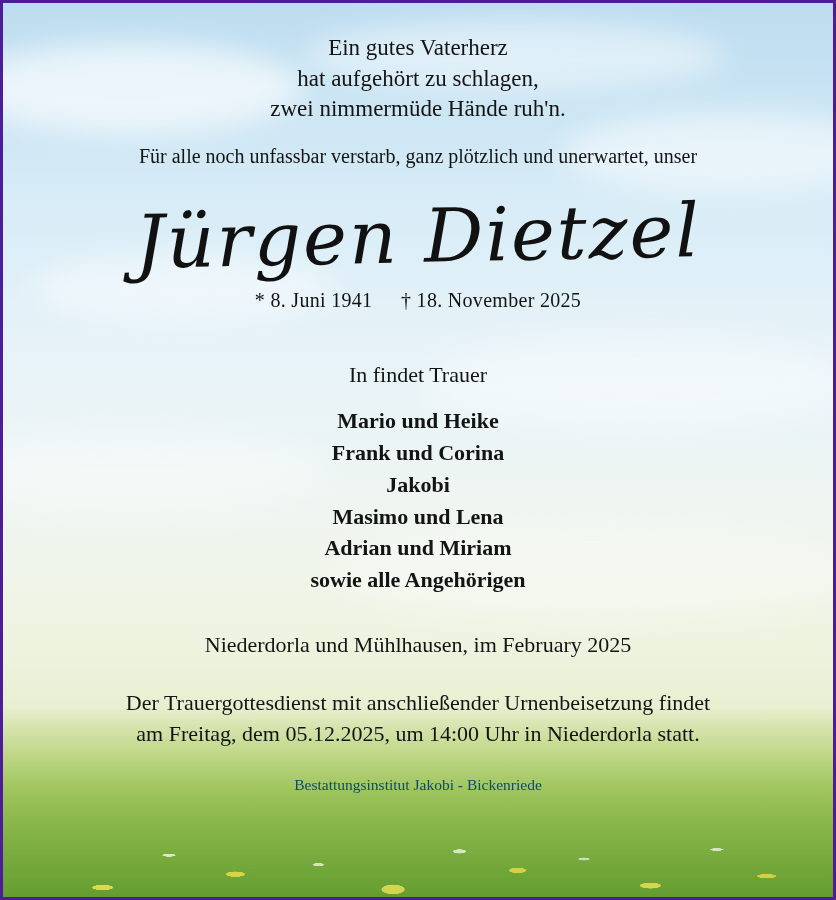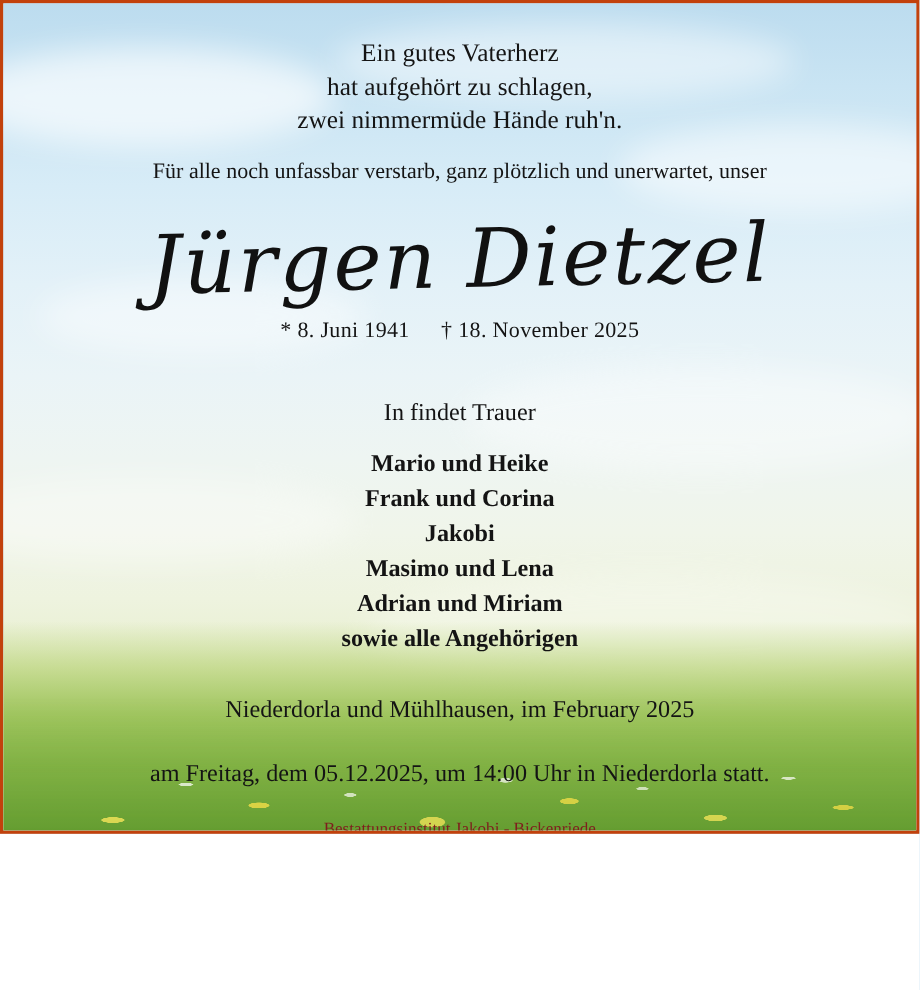--- a/index.html
+++ b/index.html
@@ -9,23 +9,23 @@
   body {
     width: 836px;
     height: 900px;
     background: #ffffff;
     font-family: "Liberation Serif", serif;
     overflow: hidden;
   }
   .card {
     position: relative;
     width: 836px;
-    height: 758px;
+    height: 900px;
     box-sizing: border-box;
-    border: 3px solid #c2410c;
+    border: 3px solid #4c1d95;
     overflow: hidden;
     background: #cfe6f5;
   }
   
   .bg-sky {
     position: absolute;
     left: 0; top: 0; right: 0; bottom: 0;
     background:
       linear-gradient(to bottom,
         #bcdcef 0%,
@@ -138,21 +138,21 @@
   }
   .service {
     font-size: 22px;
     line-height: 1.4;
     margin-top: 30px;
   }
   .service div { white-space: nowrap; }
   .institute {
     font-size: 15.5px;
     margin-top: 26px;
-    color: #7f1d1d;
+    color: #0c4a6e;
   }
 </style>
 </head>
 <body>
 
 <div class="card">
 
   <div class="bg-sky">
     <div class="cloud c1"></div>
     <div class="cloud c2"></div>
@@ -192,19 +192,20 @@
       <div>Frank und Corina</div>
       <div>Jakobi</div>
       <div>Masimo und Lena</div>
       <div>Adrian und Miriam</div>
       <div>sowie alle Angehörigen</div>
     </div>
 
     <div class="place">Niederdorla und Mühlhausen, im February 2025</div>
 
     <div class="service">
+      <div>Der Trauergottesdienst mit anschließender Urnenbeisetzung findet</div>
       <div>am Freitag, dem 05.12.2025, um 14:00 Uhr in Niederdorla statt.</div>
     </div>
 
     <div class="institute">Bestattungsinstitut Jakobi - Bickenriede</div>
 
   </div>
 </div>
 
 </body></html>

